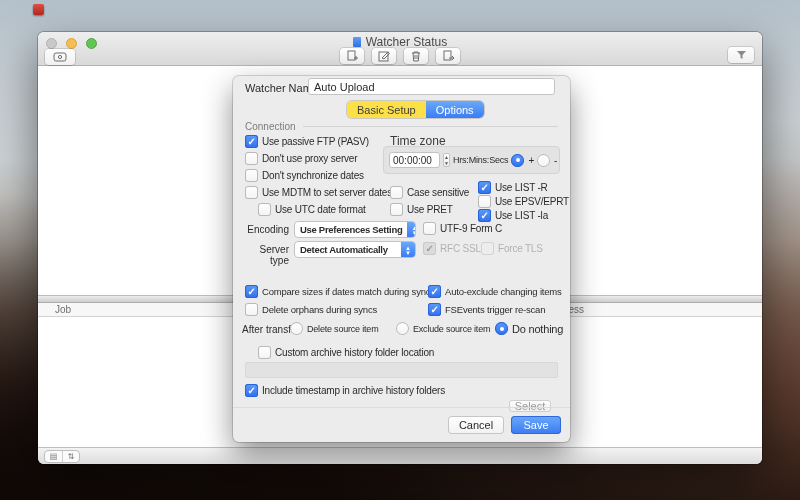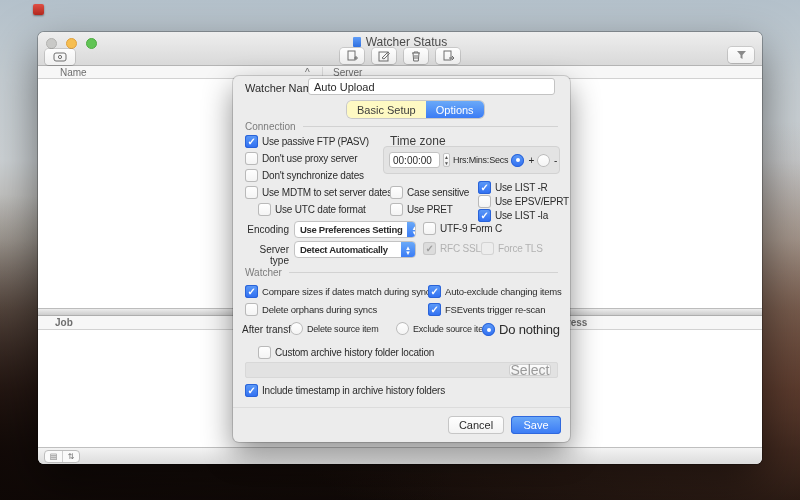--- a/index.html
+++ b/index.html
@@ -33,35 +33,35 @@
   .group-center .tbtn{position:relative;width:24px;}
   .preview-btn{left:7px;top:17px;width:30px;}
   .filter-btn{right:8px;top:15px;width:26px;}
   .cols-header{height:13px;background:#f7f7f7;border-bottom:1px solid #d2d2d2;position:relative;
     font-size:10px;color:#6e6e6e;flex:none;}
   .cols-header span{position:absolute;top:0;line-height:13px;}
   .vsep{position:absolute;left:284px;top:1px;bottom:1px;width:1px;background:#ddd;}
   .upper-list{height:229px;background:#fff;flex:none;}
   .splitter{height:8px;background:linear-gradient(#ececec,#cdcdcd);border-top:1px solid #bcbcbc;border-bottom:1px solid #aeaeae;flex:none;}
   .job-header{height:14px;background:#f7f7f7;border-bottom:1px solid #d2d2d2;position:relative;font-size:10px;color:#6e6e6e;flex:none;}
-  .job-header span{position:absolute;top:0;line-height:14px;font-weight:bold;}
+  .job-header span{position:absolute;top:0;line-height:14px;}
   .lower-list{flex:1;background:#fff;}
   .bottom-bar{height:17px;background:linear-gradient(#f3f3f3,#dcdcdc);border-top:1px solid #bfbfbf;position:relative;flex:none;}
   .bb-group{position:absolute;left:6px;top:2px;display:flex;border:1px solid #bdbdbd;border-radius:4px;overflow:hidden;background:#fafafa;}
   .bb-btn{width:17px;height:11px;display:flex;align-items:center;justify-content:center;color:#6f6f6f;font-size:8px;line-height:1;}
   .bb-btn + .bb-btn{border-left:1px solid #cfcfcf;}
   
   .sheet{position:absolute;left:233px;top:76px;width:337px;height:366px;border-radius:6px;
     background:#ececec;box-shadow:0 12px 30px rgba(0,0,0,.45),0 0 0 1px rgba(0,0,0,.15);font-size:11px;color:#2b2b2b;}
   .abs{position:absolute;}
   .field{background:#fff;border:1px solid #c3c3c3;border-radius:3px;font-family:"Liberation Sans",sans-serif;
     font-size:11px;color:#2b2b2b;padding:0 5px;outline:none;}
   .seg{display:flex;border-radius:5px;overflow:hidden;box-shadow:0 0 0 1px rgba(0,0,0,.15);height:17px;}
   .seg-btn{padding:0 10px;font-size:11px;display:flex;align-items:center;}
-  .seg-btn.off{background:#fef9c3;color:#3c3c3c;}
+  .seg-btn.off{background:#fde047;color:#3c3c3c;}
   .seg-btn.on{background:linear-gradient(#6aa9f8,#3b7cf5);color:#fff;}
   .sect{display:flex;align-items:center;font-size:10px;color:#7c7c7c;}
   .sect .line{flex:1;height:1px;background:#d2d2d2;margin-left:7px;}
   .cb,.radio{display:flex;align-items:center;gap:4px;font-size:10px;letter-spacing:-0.2px;white-space:nowrap;}
   .box{width:13px;height:13px;flex:none;border-radius:3px;background:linear-gradient(#fff,#f3f3f3);
     box-shadow:inset 0 0 0 1px #b9b9b9;position:relative;}
   .box.on{background:linear-gradient(#5e9cf7,#2f6ef2);box-shadow:inset 0 0 0 1px #2a63d8;}
   .box.on::after{content:"✓";position:absolute;left:0;right:0;top:0;color:#fff;font-size:10px;font-weight:bold;text-align:center;line-height:13px;}
   .dis{color:#b2b2b2;}
   .dis .box{background:#ededed;box-shadow:inset 0 0 0 1px #d3d3d3;}
@@ -74,21 +74,21 @@
   .stepper{width:9px;height:14px;display:flex;flex-direction:column;border:1px solid #c3c3c3;border-radius:2px;background:linear-gradient(#fff,#ededed);}
   .stepper i{flex:1;font-style:normal;font-size:5px;line-height:6px;text-align:center;color:#555;}
   .select{height:17px;background:#fff;border:1px solid #c3c3c3;border-radius:4px;display:flex;align-items:center;overflow:hidden;}
   .select .txt{flex:1;padding:0 5px;font-size:9.5px;letter-spacing:-0.3px;font-weight:bold;color:#2b2b2b;white-space:nowrap;}
   .cap{width:14px;align-self:stretch;background:linear-gradient(#6aa9f8,#3b7cf5);display:flex;flex-direction:column;
     align-items:center;justify-content:center;color:#fff;flex:none;}
   .cap::before{content:"▴";font-size:7px;line-height:5px;}
   .cap::after{content:"▾";font-size:7px;line-height:5px;}
   .pathbar{background:#e2e2e2;border:1px solid #d8d8d8;border-radius:2px;}
   .mini-btn{background:linear-gradient(#fcfcfc,#f0f0f0);border:1px solid #cfcfcf;border-radius:3px;
-    font-size:14px;color:#9a9a9a;display:flex;align-items:center;justify-content:center;}
+    font-size:11px;color:#9a9a9a;display:flex;align-items:center;justify-content:center;margin-top:36px;}
   .btn{height:18px;border-radius:4px;font-size:11px;display:flex;align-items:center;justify-content:center;}
   .btn.plain{background:linear-gradient(#fff,#f2f2f2);box-shadow:inset 0 0 0 1px #c6c6c6;color:#2b2b2b;justify-content:center;}
   .btn.primary{background:linear-gradient(#6aa9f8,#3a7af5);color:#fff;box-shadow:inset 0 0 0 1px #2f68dd;}
   .footer-sep{position:absolute;left:0;right:0;top:331px;height:1px;background:#dcdcdc;}
   svg .st{stroke:#6f6f6f;fill:none;stroke-width:1;}
 </style>
 </head>
 <body>
 
 <div class="red-dot"></div>
@@ -145,26 +145,20 @@
     </div>
     <div class="tbtn filter-btn">
       <span>
         <svg width="11" height="10" viewBox="0 0 11 10">
             <path d="M1 1h9L6.5 5v4l-2-1.2V5z" fill="#8a8a8a"></path>
           </svg>
       </span>
     </div>
   </div>
 
-  <div class="cols-header">
-    <span style="left:22px">Name</span>
-    <span style="left:267px">^</span>
-    <span style="left:295px">Server</span>
-    <i class="vsep"></i>
-  </div>
   <div class="upper-list"></div>
   <div class="splitter"></div>
   <div class="job-header">
     <span style="left:17px">Job</span>
     <span style="left:506px">Progress</span>
   </div>
   <div class="lower-list"></div>
   <div class="bottom-bar">
     <div class="bb-group">
       <span class="bb-btn">
@@ -270,24 +264,20 @@
   </div>
   <label class="abs cb dis" style="left:190px;top:166px">
     <span class="box on"></span>
     <span>RFC SSL</span>
   </label>
   <label class="abs cb dis" style="left:248px;top:166px">
     <span class="box"></span>
     <span>Force TLS</span>
   </label>
 
-  <div class="abs sect" style="left:12px;top:191px;width:313px">
-    <span>Watcher</span>
-      <i class="line"></i>
-  </div>
 
   <label class="abs cb" style="left:12px;top:209px;font-size:9.5px">
     <span class="box on"></span>
     <span>Compare sizes if dates match during syncs</span>
   </label>
   <label class="abs cb" style="left:12px;top:227px;font-size:9.5px">
     <span class="box"></span>
     <span>Delete orphans during syncs</span>
   </label>
   <label class="abs cb" style="left:195px;top:209px;font-size:9.5px">
@@ -301,21 +291,21 @@
 
   <span class="abs" style="left:9px;top:248px;font-size:10px">After transfer</span>
   <label class="abs radio" style="left:57px;top:246px;font-size:9px">
     <span class="rdot"></span>
     <span>Delete source item</span>
   </label>
   <label class="abs radio" style="left:163px;top:246px;font-size:9px">
     <span class="rdot"></span>
     <span>Exclude source item</span>
   </label>
-  <label class="abs radio" style="left:249px;top:246px;font-size:13px">
+  <label class="abs radio" style="left:262px;top:246px;font-size:11px">
     <span class="rdot on"></span>
     <span>Do nothing</span>
   </label>
 
   <label class="abs cb" style="left:25px;top:270px">
     <span class="box"></span>
     <span>Custom archive history folder location</span>
   </label>
 
   <div class="abs pathbar" style="left:12px;top:286px;width:313px;height:16px"></div>

